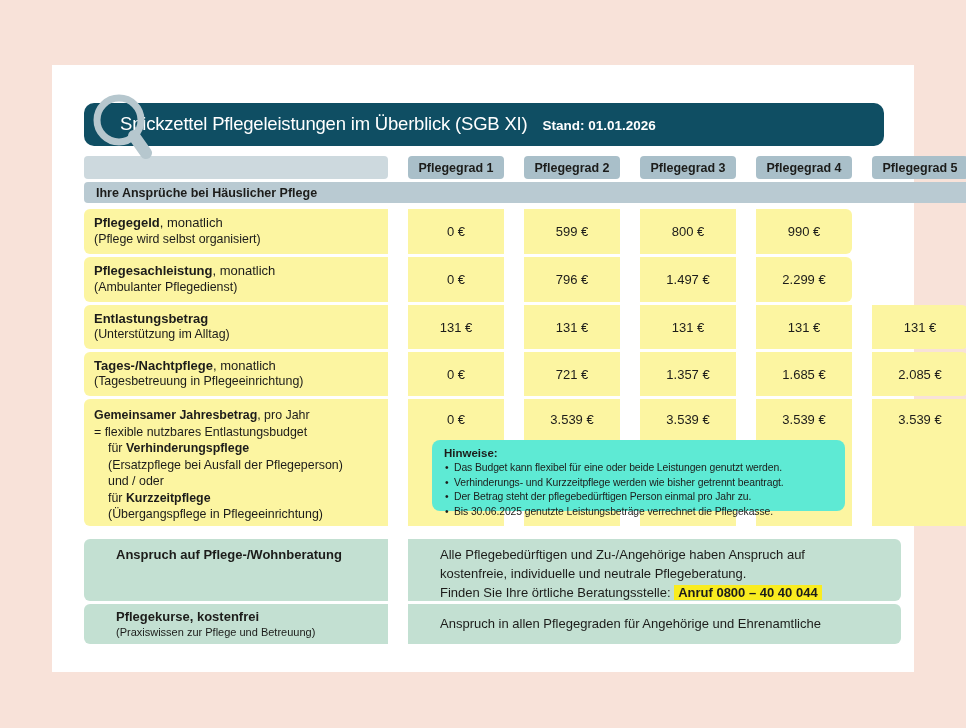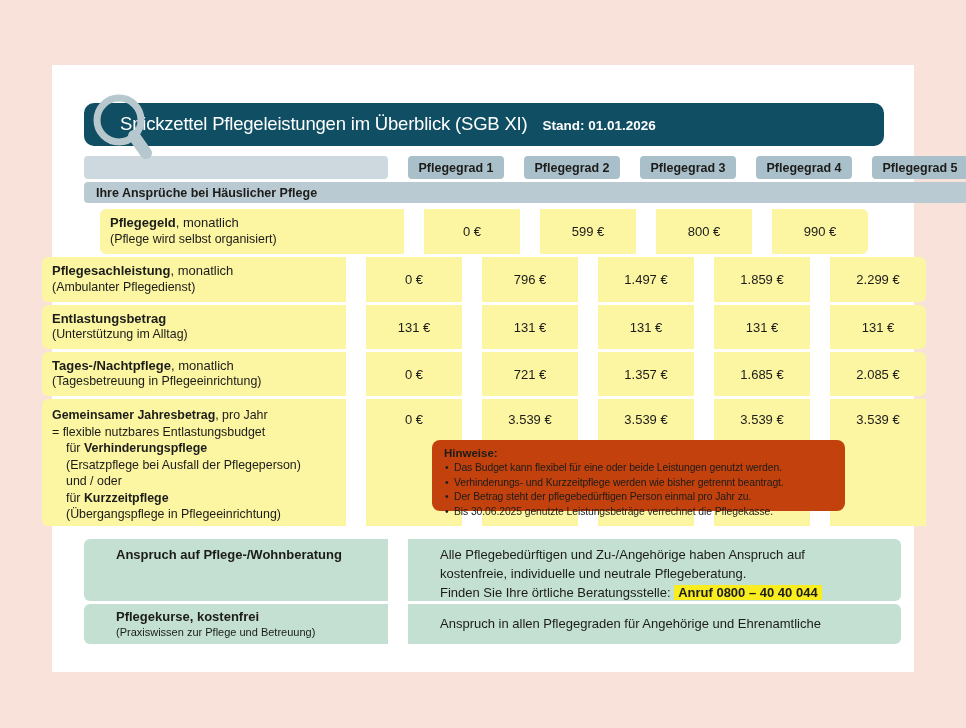--- a/index.html
+++ b/index.html
@@ -40,21 +40,21 @@
     display: flex; align-items: center; justify-content: center;
     font-weight: bold; font-size: 12.5px;
   }
   .section {
     margin-top: 3px; height: 21px; width: 921px; background: #b9cad2;
     border-radius: 4px; display: flex; align-items: center; padding-left: 12px;
     font-weight: bold; font-size: 12.5px;
   }
 
   
-  .row { margin-top: 3px; justify-content: center; }
+  .row { margin-top: 3px; }
   .row.first { margin-top: 6px; }
   .row .cell { background: #fcf5a1; }
   .row .cell:first-child { border-radius: 6px 0 0 6px; }
   .row .cell:last-child { border-radius: 0 6px 6px 0; }
   .r45 .cell { height: 45px; }
   .r44 .cell { height: 44px; }
   .label {
     display: flex; flex-direction: column; justify-content: center;
     padding: 4px 8px 4px 10px; line-height: 1.28;
   }
@@ -63,21 +63,21 @@
   .val { display: flex; align-items: center; justify-content: center; font-size: 13px; }
 
   
   .row5 { position: relative; }
   .row5 .cell { height: 127px; }
   .label5 { padding: 8px 6px 4px 10px; font-size: 12.4px; line-height: 1.33; }
   .label5 .ind { padding-left: 14px; }
   .val5 { display: flex; align-items: flex-start; justify-content: center; padding-top: 13px; font-size: 13px; }
   .hinweise {
     position: absolute; left: 348px; top: 41px; width: 413px; height: 71px;
-    background: #c2410c; border-radius: 8px; padding: 7px 20px 5px 12px;
+    background: #5eead4; border-radius: 8px; padding: 7px 20px 5px 12px;
   }
   .hinweise .ht { font-weight: bold; font-size: 11.5px; margin-bottom: 2px; }
   .hinweise ul { list-style: none; }
   .hinweise li {
     font-size: 10.4px; line-height: 1.4; padding-left: 10px;
     position: relative; white-space: nowrap; letter-spacing: -0.1px;
   }
   .hinweise li::before { content: "\2022"; position: absolute; left: 1px; }
 
   
@@ -136,21 +136,20 @@
     </div>
 
     <div class="cells row r45">
       <div class="lbl-col cell label">
         <div class="t"><b>Pflegesachleistung</b><span>, monatlich</span></div>
         <div class="sub">(Ambulanter Pflegedienst)</div>
       </div>
       <div class="val-col cell val">0 €</div>
       <div class="val-col cell val">796 €</div>
       <div class="val-col cell val">1.497 €</div>
-      <div class="val-col cell val">1.859 €</div>
       <div class="val-col cell val">2.299 €</div>
     </div>
 
     <div class="cells row r44">
       <div class="lbl-col cell label">
         <div class="t"><b>Entlastungsbetrag</b><span></span></div>
         <div class="sub">(Unterstützung im Alltag)</div>
       </div>
       <div class="val-col cell val">131 €</div>
       <div class="val-col cell val">131 €</div>

